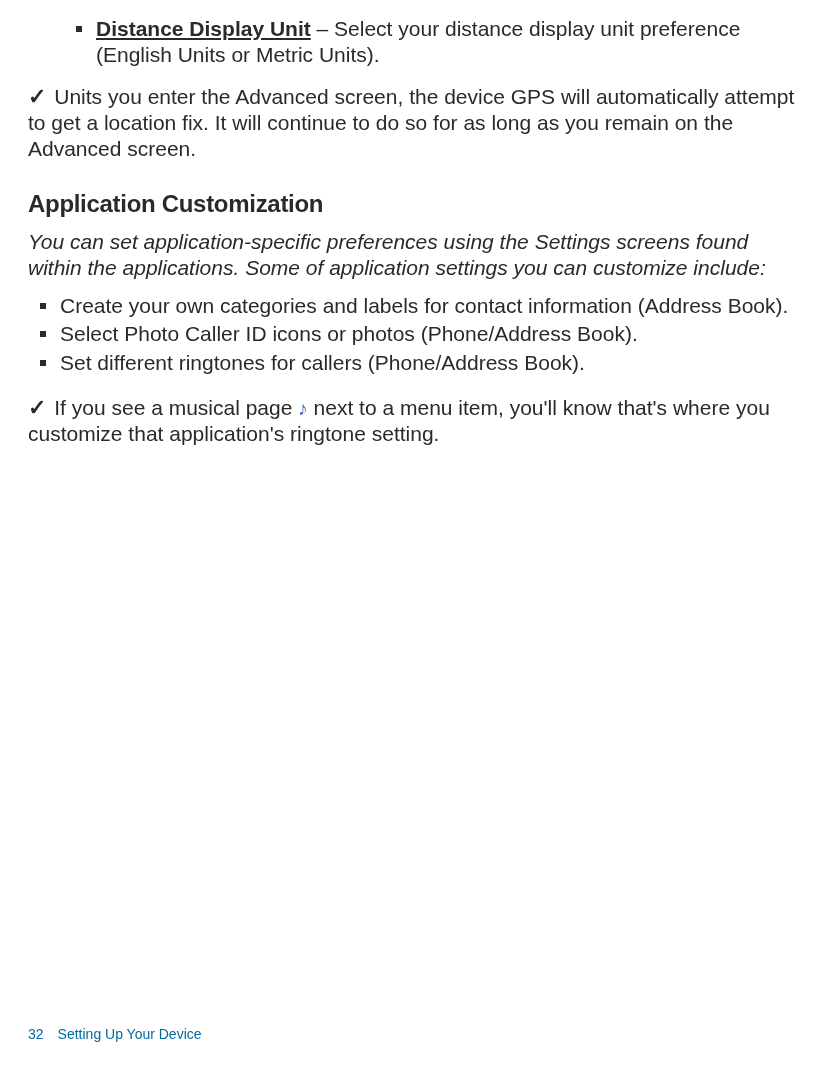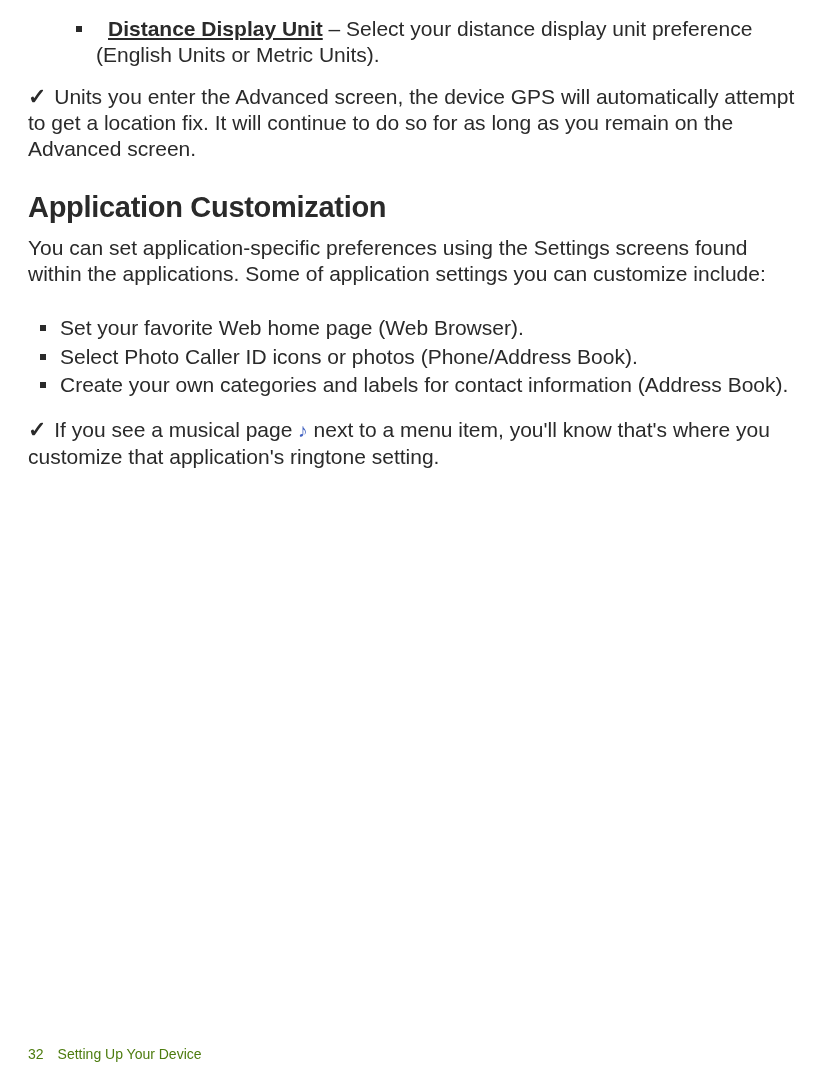--- a/index.html
+++ b/index.html
@@ -31,44 +31,44 @@
       content: "";
       position: absolute;
       left: 0;
       top: 10px;
       width: 6px;
       height: 6px;
       background: #2a2a2a;
     }
     .bold {
       font-weight: bold;
-      margin-left: 12px;
     }
     .underline {
       text-decoration: underline;
     }
     .tip {
       margin-bottom: 26px;
     }
     .tip .check {
       color: #2a2a2a;
       font-size: 22px;
       font-weight: bold;
       margin-right: 2px;
     }
     h2.section-heading {
       font-family: "Arial Narrow", Arial, sans-serif;
       font-stretch: condensed;
       font-weight: bold;
-      font-size: 29px;
+      font-size: 24px;
       margin-bottom: 10px;
       letter-spacing: -0.3px;
     }
     .intro-para {
-      margin-bottom: 28px;
+      margin-bottom: 12px;
+      font-style: italic;
     }
     .main-list {
       list-style: none;
       padding-left: 12px;
       margin-bottom: 18px;
     }
     .main-list li {
       position: relative;
       padding-left: 20px;
       margin-bottom: 2px;
@@ -83,24 +83,24 @@
       background: #2a2a2a;
     }
     .music-note {
       color: #4060c0;
       font-size: 19px;
       display: inline-block;
       vertical-align: baseline;
     }
     .footer {
       position: absolute;
-      bottom: 16px;
+      bottom: 36px;
       left: 28px;
       font-size: 14px;
-      color: #4d7c0f;
+      color: #0369a1;
     }
     .footer .pagenum {
       margin-right: 14px;
     }
   </style>
 </head>
 <body>
 
 <ul class="nested-list">
   <li>
@@ -110,23 +110,23 @@
 
 <p class="tip">
   <span class="check">✓</span><span> Units you enter the Advanced screen, the device GPS will automatically attempt to get a location fix. It will continue to do so for as long as you remain on the Advanced screen.</span>
 </p>
 
 <h2 class="section-heading">Application Customization</h2>
 
 <p class="intro-para">You can set application-specific preferences using the Settings screens found within the applications. Some of application settings you can customize include:</p>
 
 <ul class="main-list">
-  <li>Set your favorite Web home page (Web Browser).</li>
+  <li>Create your own categories and labels for contact information (Address Book).</li>
   <li>Select Photo Caller ID icons or photos (Phone/Address Book).</li>
-  <li>Create your own categories and labels for contact information (Address Book).</li>
+  <li>Set different ringtones for callers (Phone/Address Book).</li>
 </ul>
 
 <p class="tip">
   <span class="check">✓</span><span>  If you see a musical page </span><span class="music-note">♪</span><span> next to a menu item, you'll know that's where you customize that application's ringtone setting.</span>
 </p>
 
 <div class="footer">
   <span class="pagenum">32</span><span>Setting Up Your Device</span>
 </div>
 

